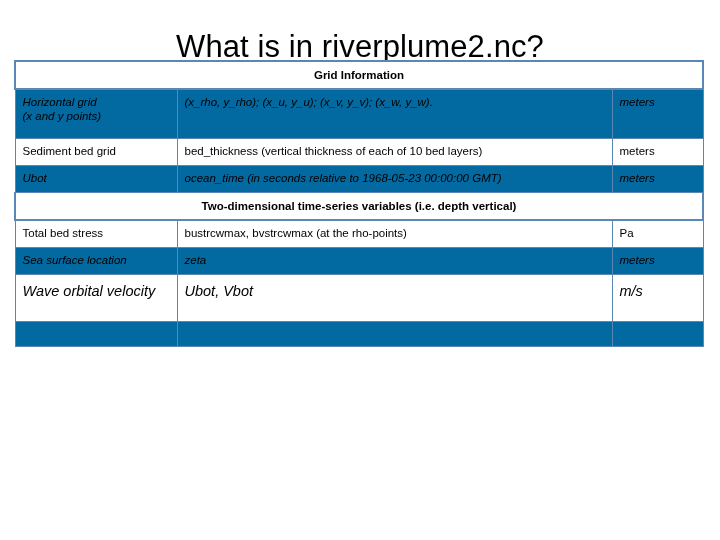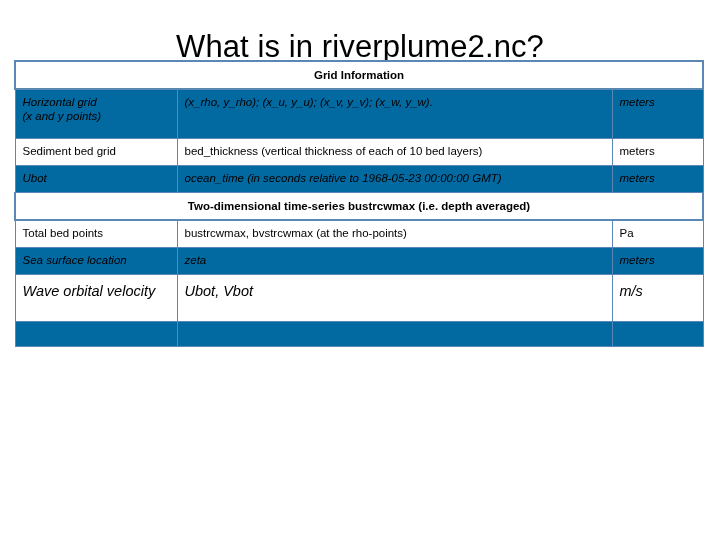--- a/index.html
+++ b/index.html
@@ -118,24 +118,24 @@
         <td>Sediment bed grid</td>
         <td>bed_thickness (vertical thickness of each of 10 bed layers)</td>
         <td>meters</td>
       </tr>
       <tr class="shaded tall-1">
         <td>Ubot</td>
         <td>ocean_time (in seconds relative to 1968-05-23 00:00:00 GMT)</td>
         <td>meters</td>
       </tr>
       <tr class="section-row">
-        <td colspan="3" class="section-cell">Two-dimensional time-series bustrcwmax (i.e. depth averaged)</td>
+        <td colspan="3" class="section-cell">Two-dimensional time-series variables (i.e. depth vertical)</td>
       </tr>
       <tr class="tall-1">
-        <td>Total bed points</td>
+        <td>Total bed stress</td>
         <td>bustrcwmax, bvstrcwmax (at the rho-points)</td>
         <td>Pa</td>
       </tr>
       <tr class="shaded tall-1">
         <td>Sea surface location</td>
         <td>zeta</td>
         <td>meters</td>
       </tr>
       <tr class="big-row">
         <td>Wave orbital velocity</td>

